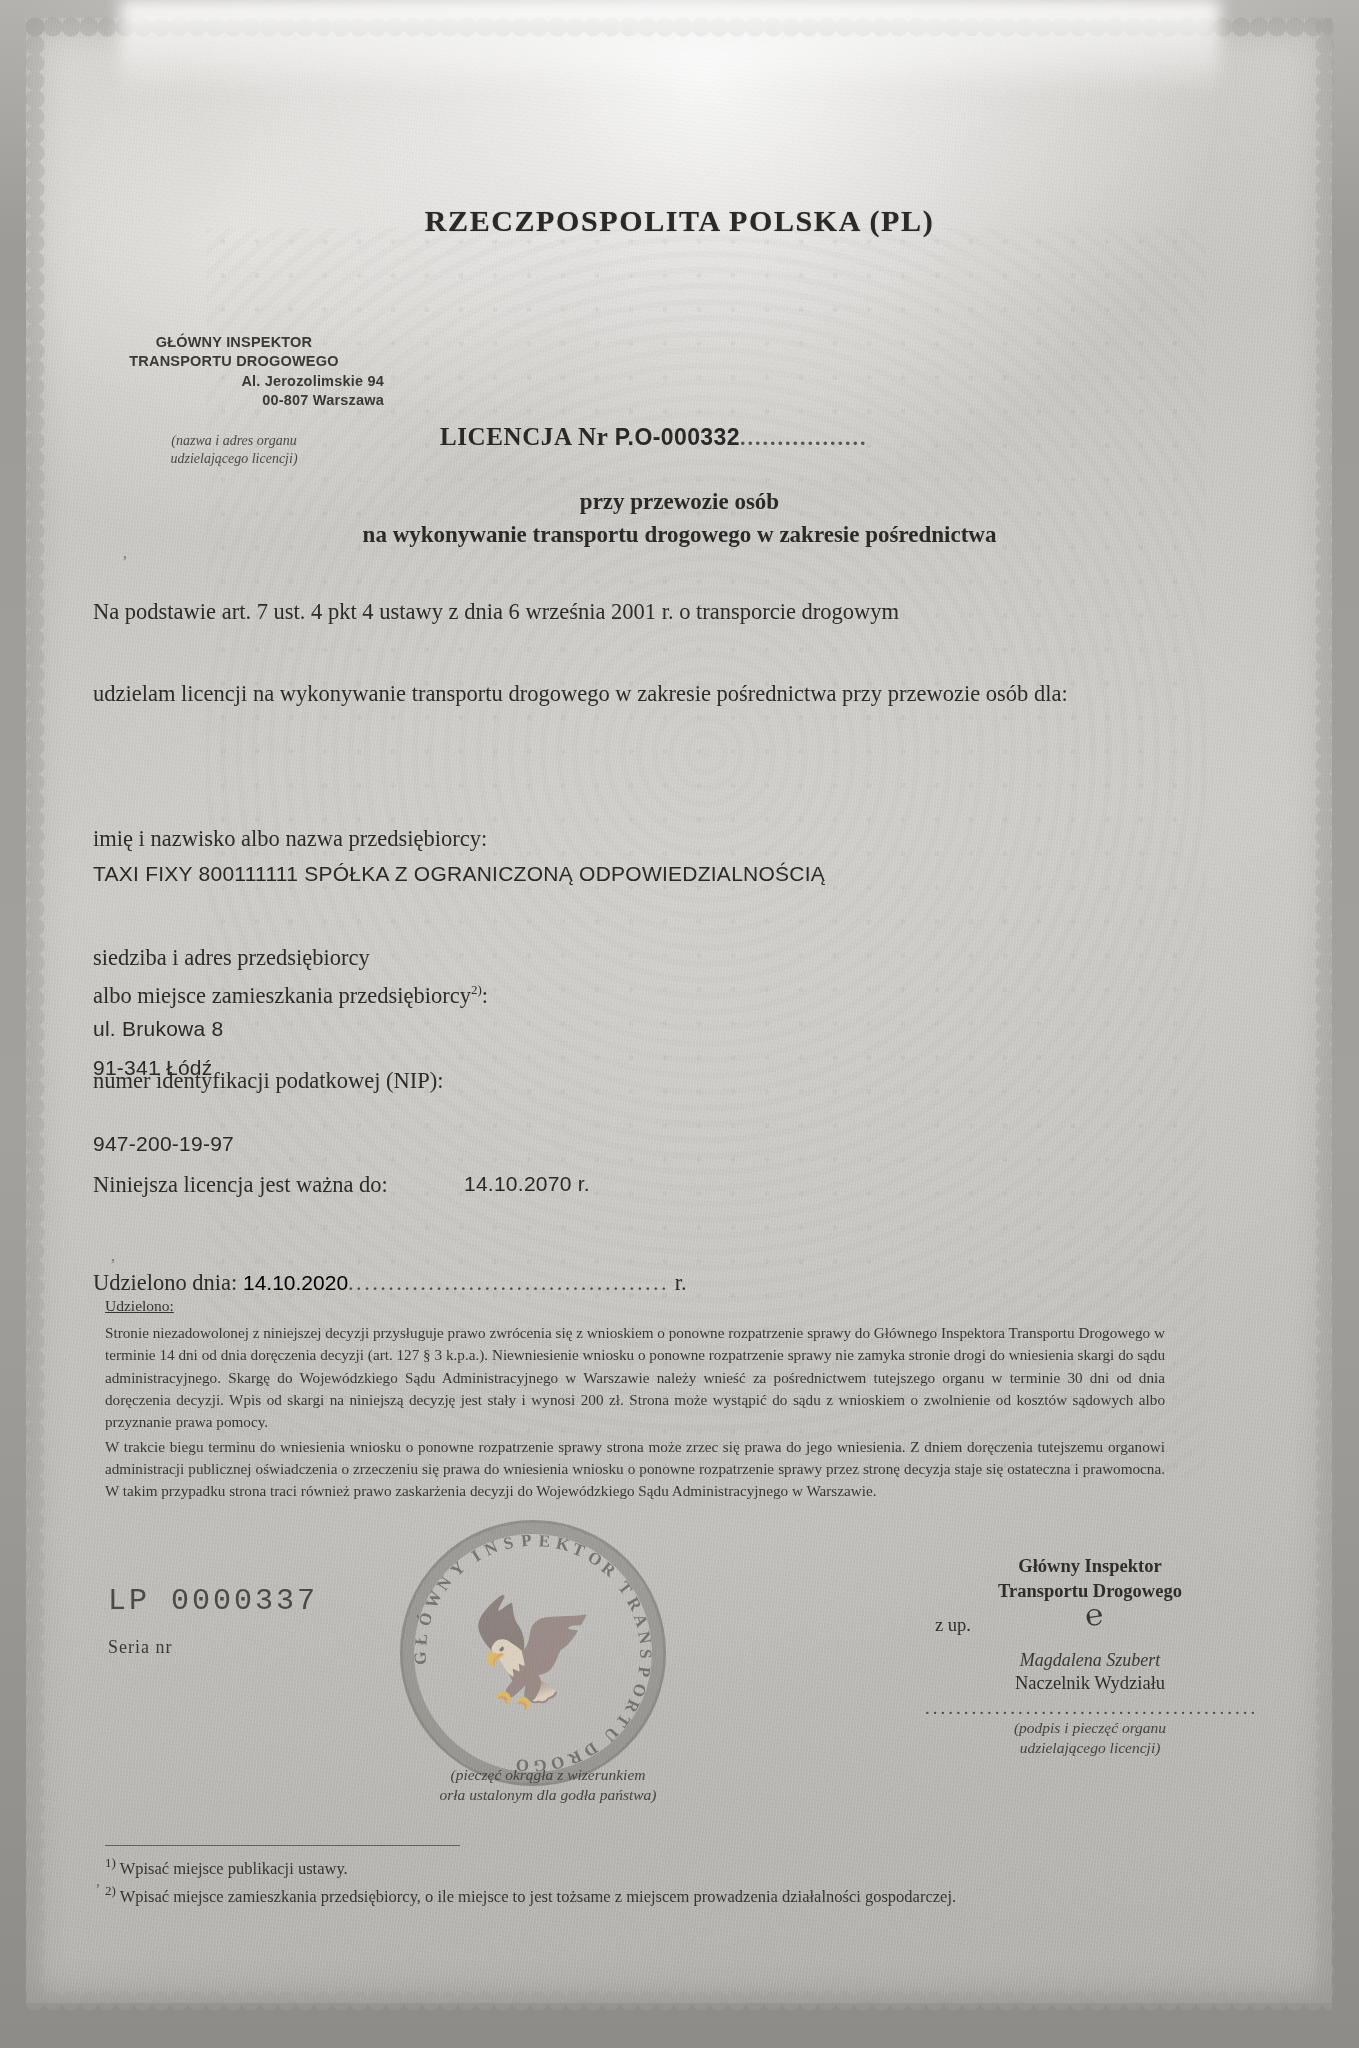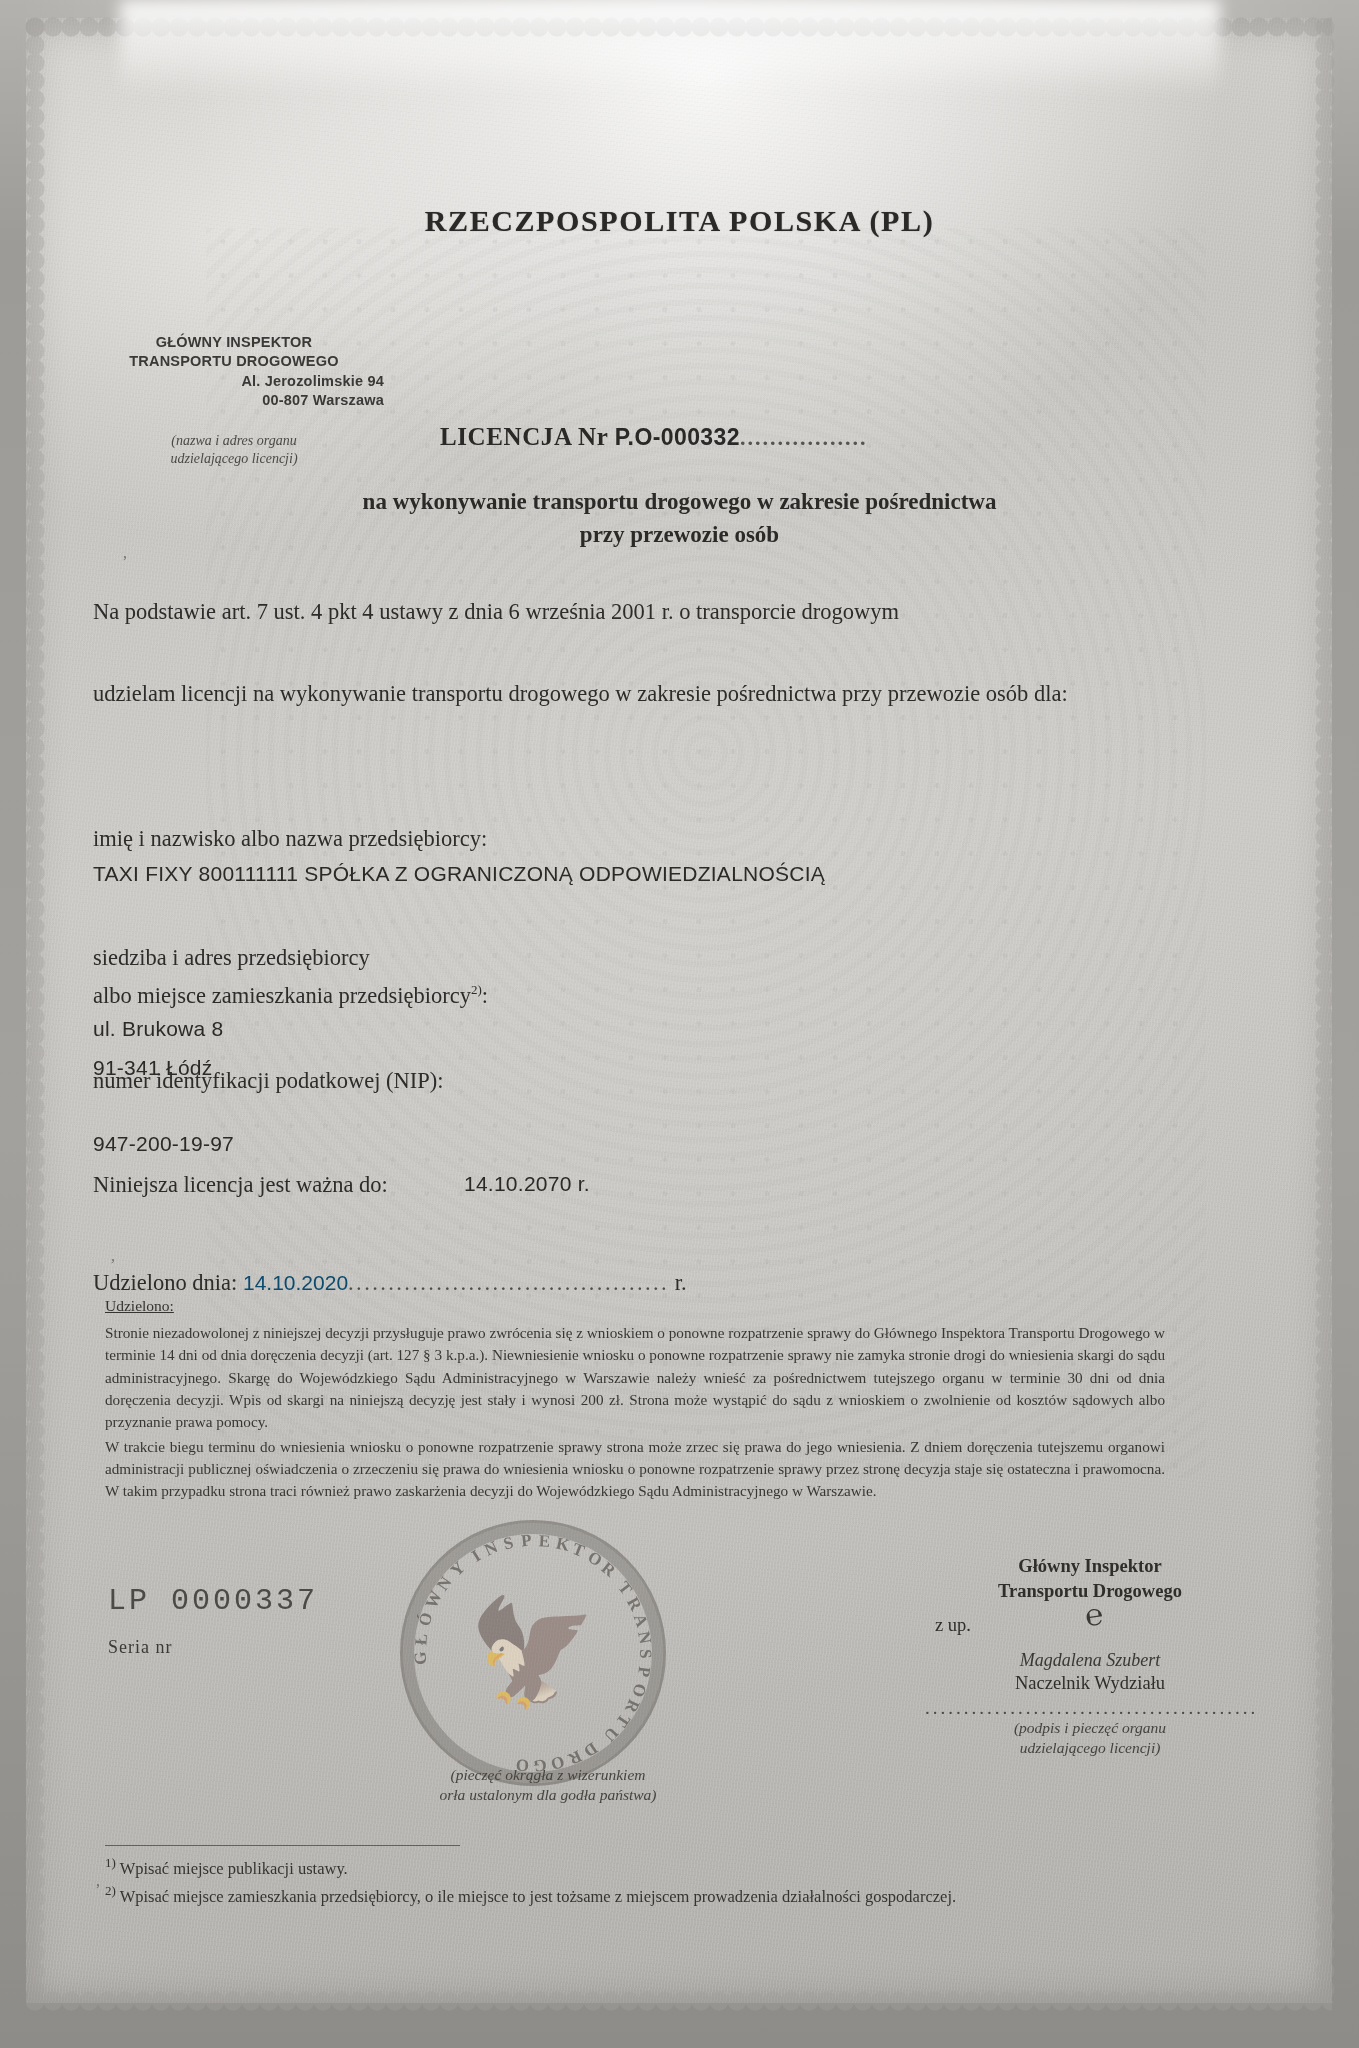--- a/index.html
+++ b/index.html
@@ -167,21 +167,21 @@
   .l-nip     { top: 1068px; }
   .v-nip     { top: 1132px; }
   .l-valid   { top: 1172px; }
   .v-valid   { left: 464px; top: 1172px; }
 
   .granted-row {
     position: absolute; left: 93px; top: 1270px; width: 900px;
     font-size: 22.5px; color: #2d2c2a; white-space: nowrap;
   }
   .granted-date {
-    font-family: "Liberation Sans", sans-serif; font-size: 21px; color: #0c4a6e;
+    font-family: "Liberation Sans", sans-serif; font-size: 21px; color: #000000;
   }
 
   .pouczenie-title {
     position: absolute; left: 105px; top: 1297px;
     font-size: 15.5px; color: #353431; text-decoration: underline;
   }
   .pouczenie-body {
     position: absolute; left: 105px; top: 1322px; width: 1060px;
     font-size: 15.2px; line-height: 1.47; color: #383734; text-align: justify;
   }
@@ -306,22 +306,22 @@
       <div>(nazwa i adres organu</div>
       <div>udzielającego licencji)</div>
     </div>
 
     <div class="licencja-line">
       <span>LICENCJA Nr</span>
       <span class="licencja-no">P.O-000332</span><span class="dots-tail">.................</span>
     </div>
 
     <div class="subtitle">
+      <div>przy przewozie osób</div>
       <div>na wykonywanie transportu drogowego w zakresie pośrednictwa</div>
-      <div>przy przewozie osób</div>
     </div>
 
     <div class="para p-basis">Na podstawie art. 7 ust. 4 pkt 4 ustawy z dnia 6 września 2001 r. o transporcie drogowym</div>
 
 
     <div class="para p-grant">udzielam licencji na wykonywanie transportu drogowego w zakresie pośrednictwa przy przewozie osób dla:</div>
 
     <div class="label l-name">imię i nazwisko albo nazwa przedsiębiorcy:</div>
     <div class="value v-name">TAXI FIXY 800111111 SPÓŁKA Z OGRANICZONĄ ODPOWIEDZIALNOŚCIĄ</div>
 

